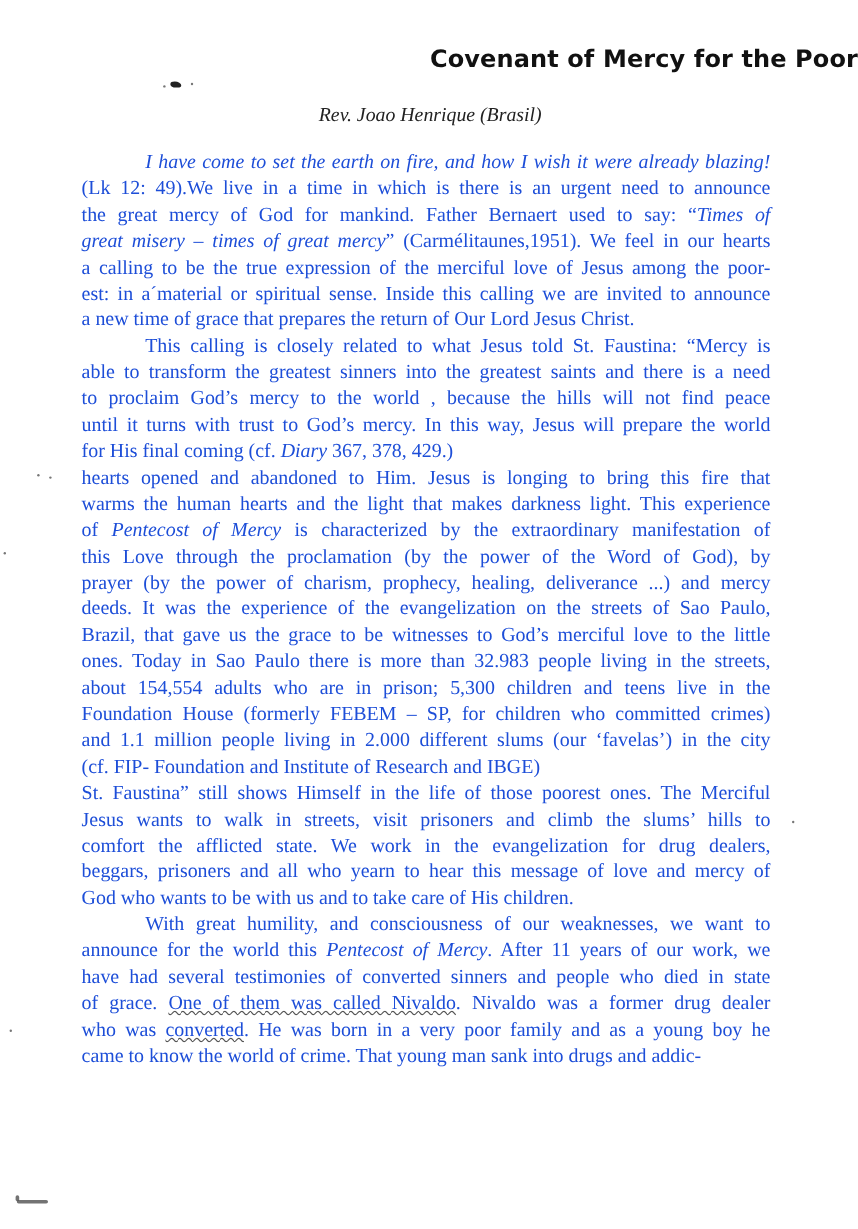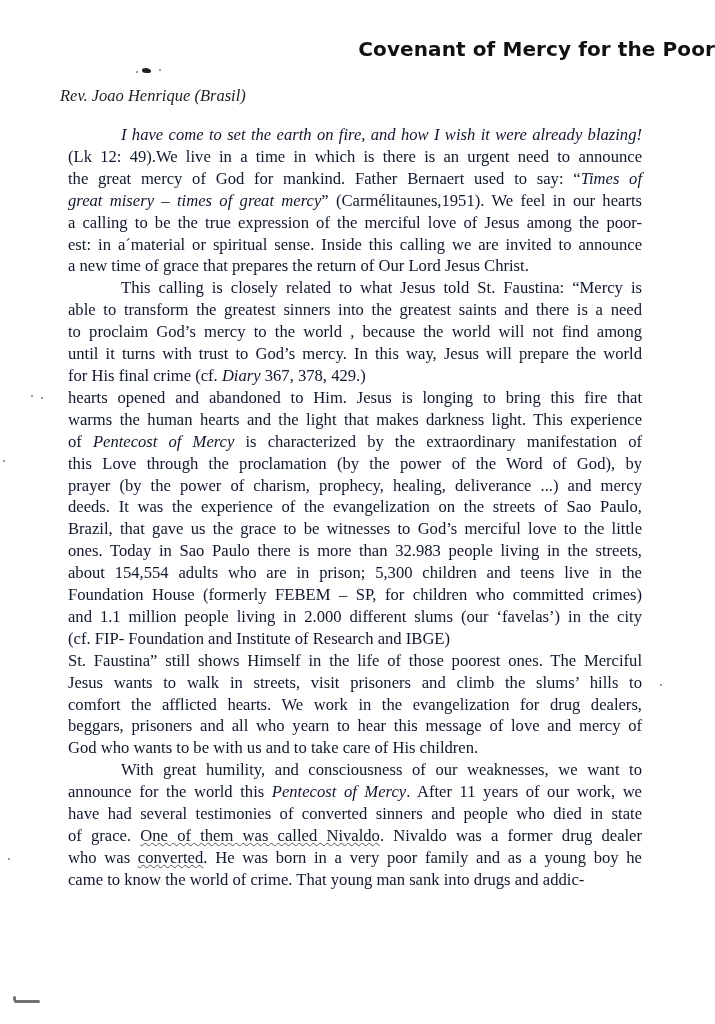--- a/index.html
+++ b/index.html
@@ -32,38 +32,38 @@
       letter-spacing: 0.1px;
       color: #111;
       padding-left: 20px;
       box-sizing: border-box;
     }
     .author {
       position: absolute;
       top: 86px;
       left: 0;
       width: 657px;
-      text-align: left;
+      text-align: center;
       font-family: "Liberation Serif", serif;
       font-style: italic;
       font-size: 16.5px;
       color: #222;
       padding-left: 60px;
       box-sizing: border-box;
     }
     .body-text {
       position: absolute;
       top: 124px;
       left: 68px;
       width: 574px;
       font-family: "Liberation Serif", serif;
       font-size: 16.6px;
       line-height: 21.9px;
       text-align: justify;
-      color: #0f172a;
+      color: #1d4ed8;
     }
     .para {
       margin: 0;
       text-indent: 53px;
     }
     .para .line {
       display: block;
       white-space: nowrap;
       text-align-last: justify;
     }
@@ -114,42 +114,42 @@
         <span class="line"><span>(Lk 12: 49).We live in a time in which is there is an urgent need to announce</span></span>
         <span class="line"><span>the great mercy of God for mankind. Father Bernaert used to say: “</span><span class="it">Times of</span></span>
         <span class="line"><span class="it">great misery – times of great mercy</span><span>” (Carmélitaunes,1951). We feel in our hearts</span></span>
         <span class="line"><span>a calling to be the true expression of the merciful love of Jesus among the poor-</span></span>
         <span class="line"><span>est: in a´material or spiritual sense. Inside this calling we are invited to announce</span></span>
         <span class="line last"><span>a new time of grace that prepares the return of Our Lord Jesus Christ.</span></span>
       </p>
       <p class="para">
         <span class="line first"><span>This calling is closely related to what Jesus told St. Faustina: “Mercy is</span></span>
         <span class="line"><span>able to transform the greatest sinners into the greatest saints and there is a need</span></span>
-        <span class="line"><span>to proclaim God’s mercy to the world , because the world will not find among</span></span>
+        <span class="line"><span>to proclaim God’s mercy to the world , because the hills will not find peace</span></span>
         <span class="line"><span>until it turns with trust to God’s mercy. In this way, Jesus will prepare the world</span></span>
-        <span class="line last"><span>for His final crime (cf. </span><span class="it">Diary</span><span> 367, 378, 429.)</span></span>
+        <span class="line last"><span>for His final coming (cf. </span><span class="it">Diary</span><span> 367, 378, 429.)</span></span>
       </p>
       <p class="para">
         <span class="line"><span>hearts opened and abandoned to Him. Jesus is longing to bring this fire that</span></span>
         <span class="line"><span>warms the human hearts and the light that makes darkness light. This experience</span></span>
         <span class="line"><span>of </span><span class="it">Pentecost of Mercy</span><span> is characterized by the extraordinary manifestation of</span></span>
         <span class="line"><span>this Love through the proclamation (by the power of the Word of God), by</span></span>
         <span class="line"><span>prayer (by the power of charism, prophecy, healing, deliverance ...) and mercy</span></span>
         <span class="line"><span>deeds. It was the experience of the evangelization on the streets of Sao Paulo,</span></span>
         <span class="line"><span>Brazil, that gave us the grace to be witnesses to God’s merciful love to the little</span></span>
         <span class="line"><span>ones. Today in Sao Paulo there is more than 32.983 people living in the streets,</span></span>
         <span class="line"><span>about 154,554 adults who are in prison; 5,300 children and teens live in the</span></span>
         <span class="line"><span>Foundation House (formerly FEBEM – SP, for children who committed crimes)</span></span>
         <span class="line"><span>and 1.1 million people living in 2.000 different slums (our ‘favelas’) in the city</span></span>
         <span class="line last"><span>(cf. FIP- Foundation and Institute of Research and IBGE)</span></span>
       </p>
       <p class="para">
         <span class="line"><span>St. Faustina” still shows Himself in the life of those poorest ones. The Merciful</span></span>
         <span class="line"><span>Jesus wants to walk in streets, visit prisoners and climb the slums’ hills to</span></span>
-        <span class="line"><span>comfort the afflicted hearts. We work in the evangelization for drug dealers,</span></span>
+        <span class="line"><span>comfort the afflicted state. We work in the evangelization for drug dealers,</span></span>
         <span class="line"><span>beggars, prisoners and all who yearn to hear this message of love and mercy of</span></span>
         <span class="line last"><span>God who wants to be with us and to take care of His children.</span></span>
       </p>
       <p class="para">
         <span class="line first"><span>With great humility, and consciousness of our weaknesses, we want to</span></span>
         <span class="line"><span>announce for the world this </span><span class="it">Pentecost of Mercy</span><span>. After 11 years of our work, we</span></span>
         <span class="line"><span>have had several testimonies of converted sinners and people who died in state</span></span>
         <span class="line"><span>of grace. </span><span class="underlined">One of them was called Nivaldo</span><span>. Nivaldo was a former drug dealer</span></span>
         <span class="line"><span>who was </span><span class="underlined">converted</span><span>. He was born in a very poor family and as a young boy he</span></span>
         <span class="line last"><span>came to know the world of crime. That young man sank into drugs and addic-</span></span>

